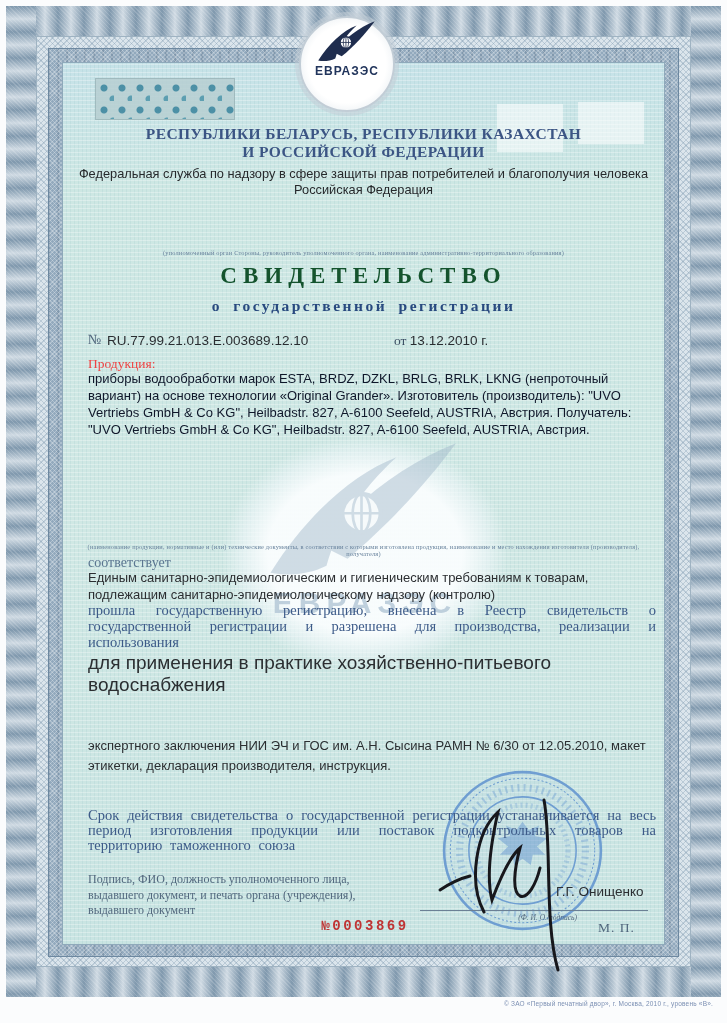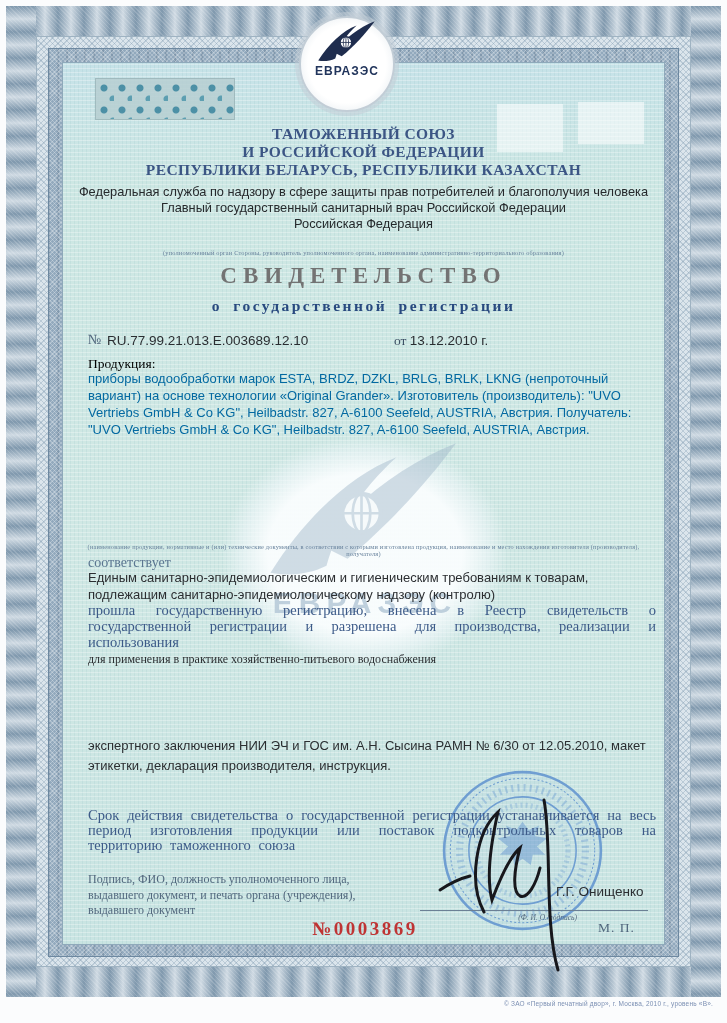--- a/index.html
+++ b/index.html
@@ -55,57 +55,57 @@
   .patch-1{left:497px; top:104px; width:66px; height:48px;}
   .patch-2{left:578px; top:102px; width:66px; height:42px;}
   
   .header{left:62px; right:62px; top:125px; text-align:center;}
   .union-line{font-weight:bold; font-size:15.5px; color:#3b5584; line-height:18px; letter-spacing:.4px;}
   .agency-block{margin-top:5px;}
   .agency-line{font-family:"Liberation Sans",sans-serif; font-size:12.8px; color:#26292c; line-height:16px;}
   .form-caption{font-size:6.3px; color:#66809b; letter-spacing:.2px;}
   .header-caption{left:80px; right:80px; top:249px; text-align:center;}
   .title-main{left:62px; right:62px; top:263px; text-align:center; font-weight:bold; font-size:23px;
-    color:#737373; letter-spacing:6px;}
+    color:#14532d; letter-spacing:6px;}
   .title-sub{left:62px; right:62px; top:297px; text-align:center; font-weight:bold; font-size:15.5px;
     color:#28497f; letter-spacing:2.5px; word-spacing:5px;}
   
   .reg-row{left:88px; right:70px; top:332px; height:18px;}
   .reg-no-label{position:absolute; left:0; top:0; font-size:14px; color:#51677d;}
   .reg-number{position:absolute; left:19px; top:1px; font-family:"Liberation Sans",sans-serif;
     font-size:13.5px; color:#2a2d31;}
   .reg-date{position:absolute; left:297px; top:1px; font-size:13.5px; color:#3c4f63;margin-left:9px;}
   .reg-date .date-val{font-family:"Liberation Sans",sans-serif; color:#2a2d31;}
   
-  .product-label{left:88px; top:356px; font-size:13.5px; color:#000000;}
+  .product-label{left:88px; top:356px; font-size:13.5px; color:#ef4444;}
   .product-desc{left:88px; top:370px; width:566px; font-family:"Liberation Sans",sans-serif;
-    font-size:13px; color:#0369a1; line-height:17px;}
+    font-size:13px; color:#0f172a; line-height:17px;}
   .product-caption{left:72px; right:72px; top:543px; text-align:center;}
   
   .watermark{left:222px; top:436px; width:286px; height:234px; border-radius:50%; z-index:5;
     background:radial-gradient(closest-side, rgba(250,253,254,.95) 68%, rgba(242,248,251,.55) 86%, rgba(235,243,248,0) 100%);
     display:flex; flex-direction:column; align-items:center;}
   .watermark-label{font-family:"Liberation Sans",sans-serif; font-weight:bold; font-size:30px;
     color:#adc2d3; letter-spacing:6px; opacity:.75; margin-top:-8px;}
   
   .conf-label{left:88px; top:555px; font-size:14px; color:#5a7590;}
   .conf-req{left:88px; top:570px; width:566px; font-family:"Liberation Sans",sans-serif;
     font-size:13px; color:#2b2e31; line-height:16.5px;}
   .para-form{font-size:14.5px; color:#3c5a88; text-align:justify; word-spacing:4px;}
   .conf-reg{left:88px; top:603px; width:568px; line-height:15.8px;}
-  .conf-usage{left:88px; top:652px; width:566px; font-family:Liberation Serif, serif;
-    font-size:12px; color:#2b2e31;}
+  .conf-usage{left:88px; top:652px; width:566px; font-family:Liberation Sans, sans-serif;
+    font-size:19px; color:#2b2e31;}
   .basis-intro{left:88px; top:683px; width:568px; line-height:17.2px;}
   .basis-docs{left:88px; top:736px; width:566px; font-family:"Liberation Sans",sans-serif;
     font-size:13px; color:#2b2e31; line-height:20px;}
   .validity{left:88px; top:808px; width:568px; line-height:15px;}
   
   .sig-caption{left:88px; top:872px; width:300px; font-size:12px; color:#51677d; line-height:15.5px;}
-  .serial{left:280px; top:918px; width:170px; text-align:center; font-family:Liberation Serif, serif;
-    font-weight:bold; font-size:19px; color:#bf3434; letter-spacing:2.5px;}
+  .serial{left:280px; top:918px; width:170px; text-align:center; font-family:Liberation Mono, monospace;
+    font-weight:bold; font-size:14px; color:#bf3434; letter-spacing:2.5px;}
   .stamp{left:440px; top:768px; width:165px; height:165px; z-index:5; opacity:.85;}
   .signature{left:432px; top:772px; width:150px; height:205px; z-index:9;}
   .sig-line{left:420px; top:910px; width:228px; height:1px; background:#6b8095;}
   .sig-fio-caption{left:417px; top:913px; width:160px; text-align:right; font-size:7.5px; color:#51677d;font-style:italic;}
   .signer-name{left:556px; top:884px; font-family:"Liberation Sans",sans-serif; font-size:13.5px; color:#2c2f33;text-align:center;}
   .seal-mark{left:598px; top:920px; font-size:13.5px; color:#51677d; letter-spacing:1px;}
   .footer{left:0; right:14px; top:1000px; text-align:right; font-family:"Liberation Sans",sans-serif;
     font-size:6.5px; color:#7b8fb3; z-index:10; letter-spacing:.2px;}
 </style>
 </head>
@@ -130,26 +130,24 @@
       <path d="M6,78 C26,46 52,22 78,12 C58,30 44,52 38,74 C28,79 16,80 6,78 Z" fill="#1f2d4e"></path>
       <path d="M34,62 C56,36 82,16 112,4 C96,26 72,52 50,70 Z" fill="#1f2d4e"></path>
       <circle cx="58" cy="44" r="11" fill="#ffffff" stroke="#1f2d4e" stroke-width="2.5"></circle>
       <path d="M47,44 L69,44 M58,33 L58,55" stroke="#1f2d4e" stroke-width="1.5" fill="none"></path>
       <ellipse cx="58" cy="44" rx="5" ry="11" fill="none" stroke="#1f2d4e" stroke-width="1.5"></ellipse>
     </svg>
     <div class="emblem-label">ЕВРАЗЭС</div>
   </div>
 
   <div class="abs header">
-    <div class="union-line">ТАМОЖЕННЫЙ СОЮЗ</div>
+    <div class="union-line">РЕСПУБЛИКИ БЕЛАРУСЬ, РЕСПУБЛИКИ КАЗАХСТАН</div>
     <div class="union-line">И РОССИЙСКОЙ ФЕДЕРАЦИИ</div>
-    <div class="union-line">РЕСПУБЛИКИ БЕЛАРУСЬ, РЕСПУБЛИКИ КАЗАХСТАН</div>
     <div class="agency-block">
       <div class="agency-line">Федеральная служба по надзору в сфере защиты прав потребителей и благополучия человека</div>
-      <div class="agency-line">Главный государственный санитарный врач Российской Федерации</div>
       <div class="agency-line">Российская Федерация</div>
     </div>
   </div>
   <div class="abs form-caption header-caption">(уполномоченный орган Стороны, руководитель уполномоченного органа, наименование административно-территориального образования)</div>
 
   <div class="abs title-main">СВИДЕТЕЛЬСТВО</div>
   <div class="abs title-sub">о государственной регистрации</div>
 
   <div class="abs reg-row">
     <span class="reg-no-label">№</span>

